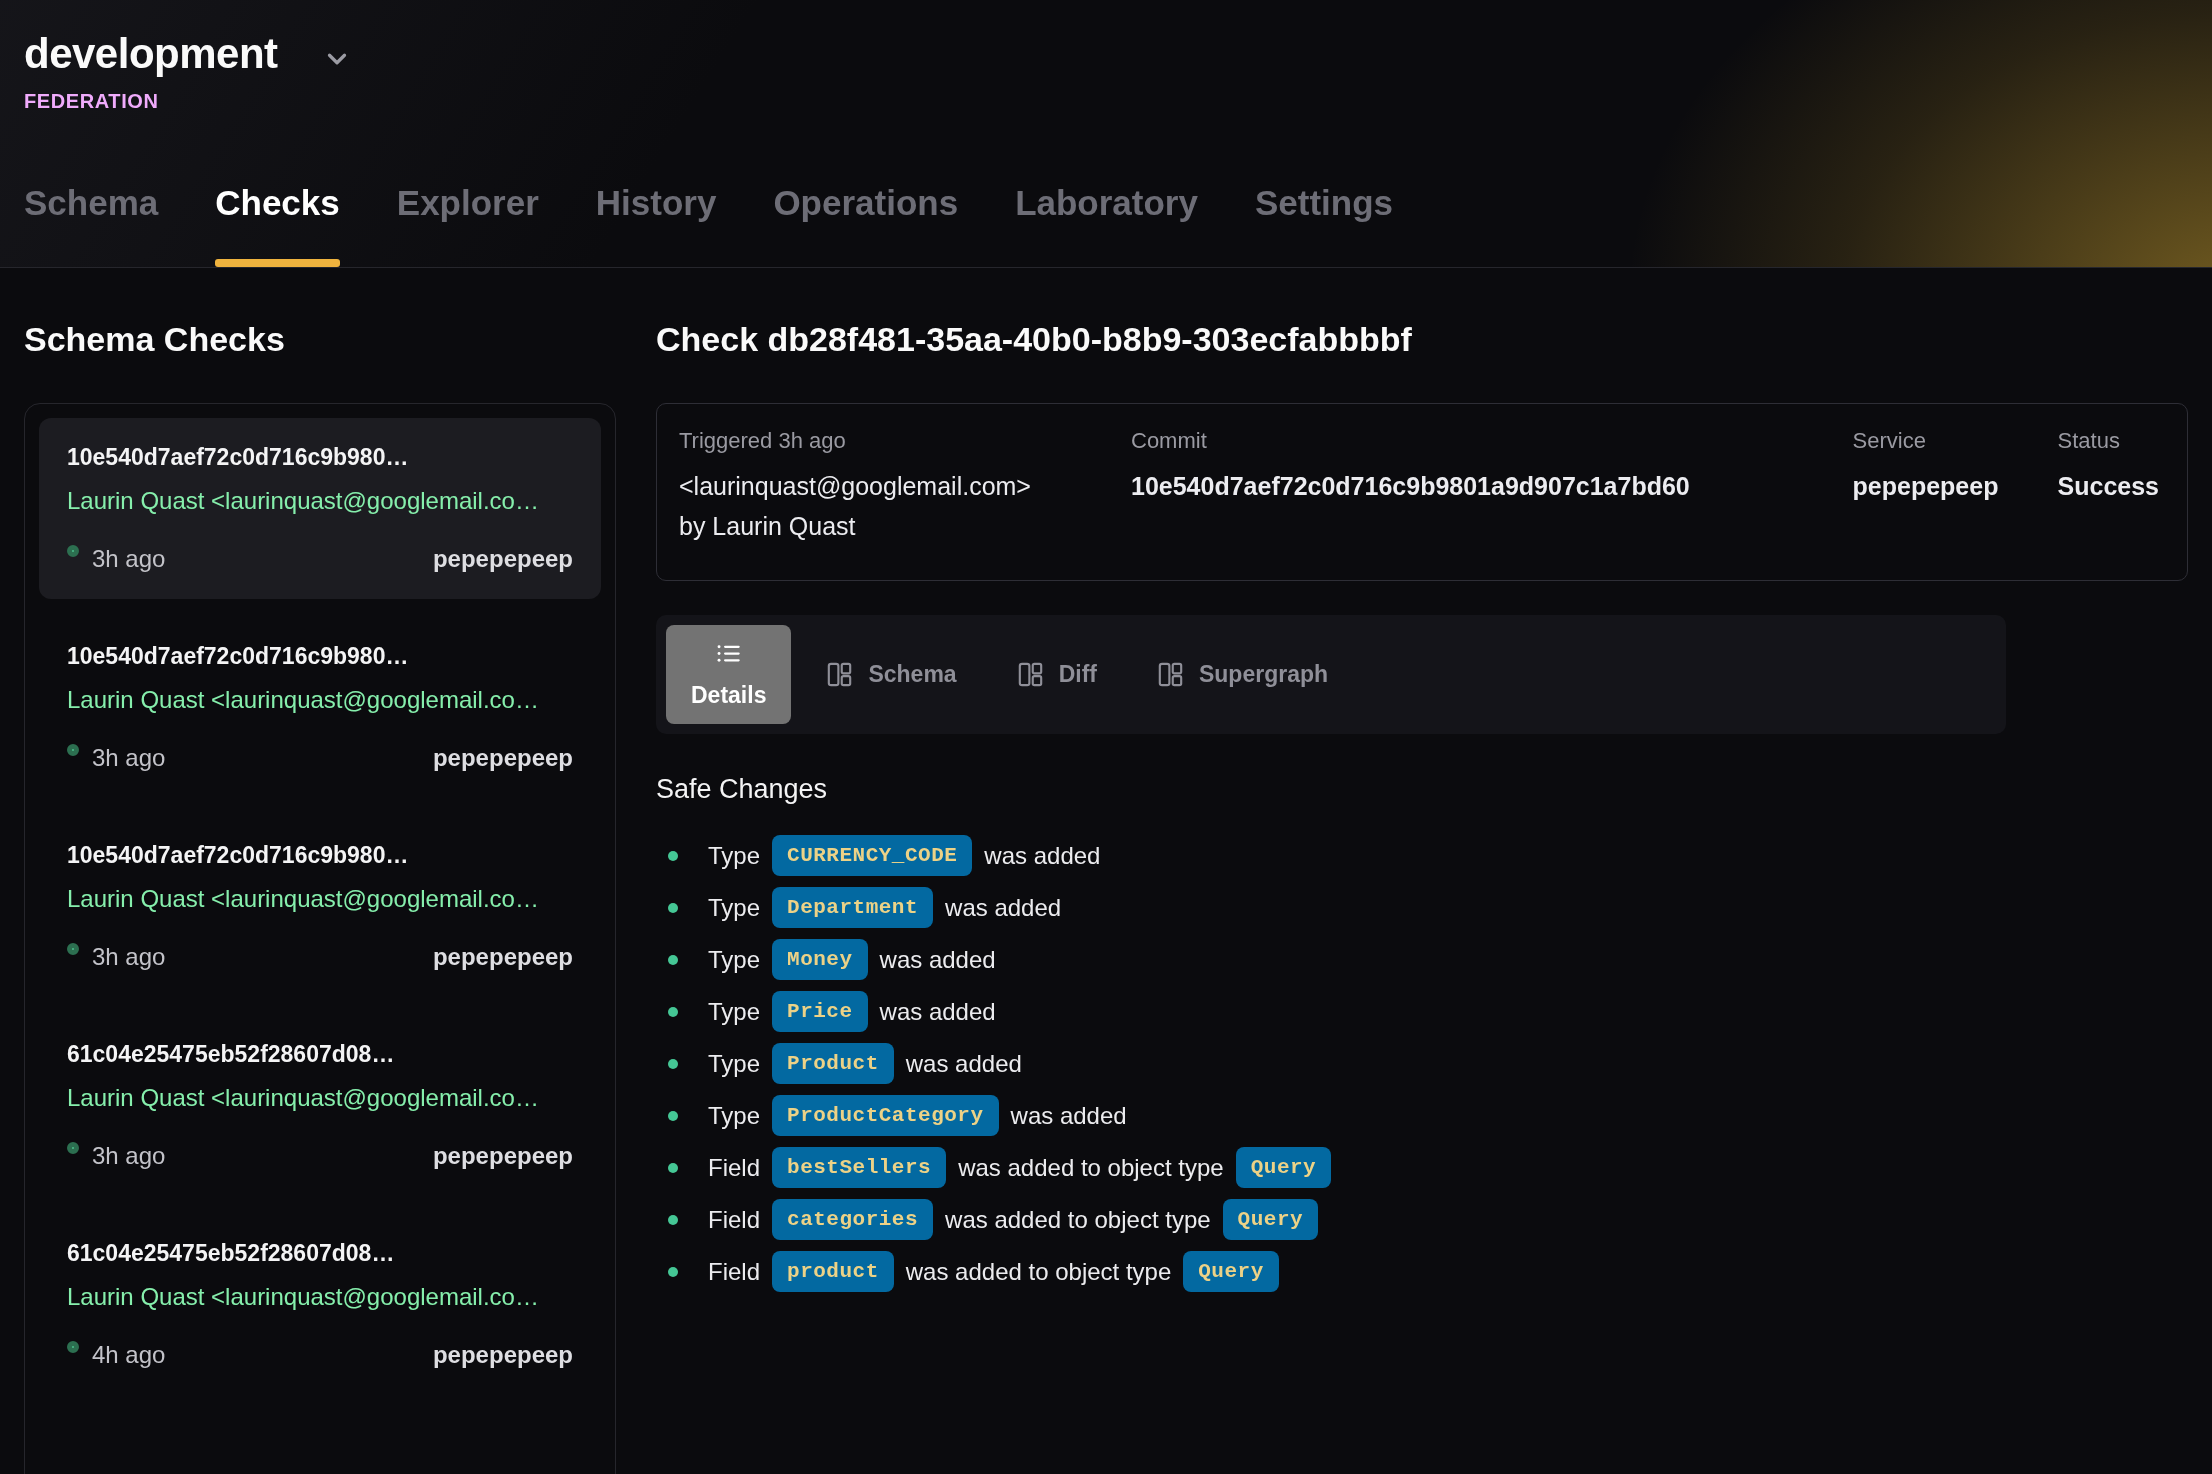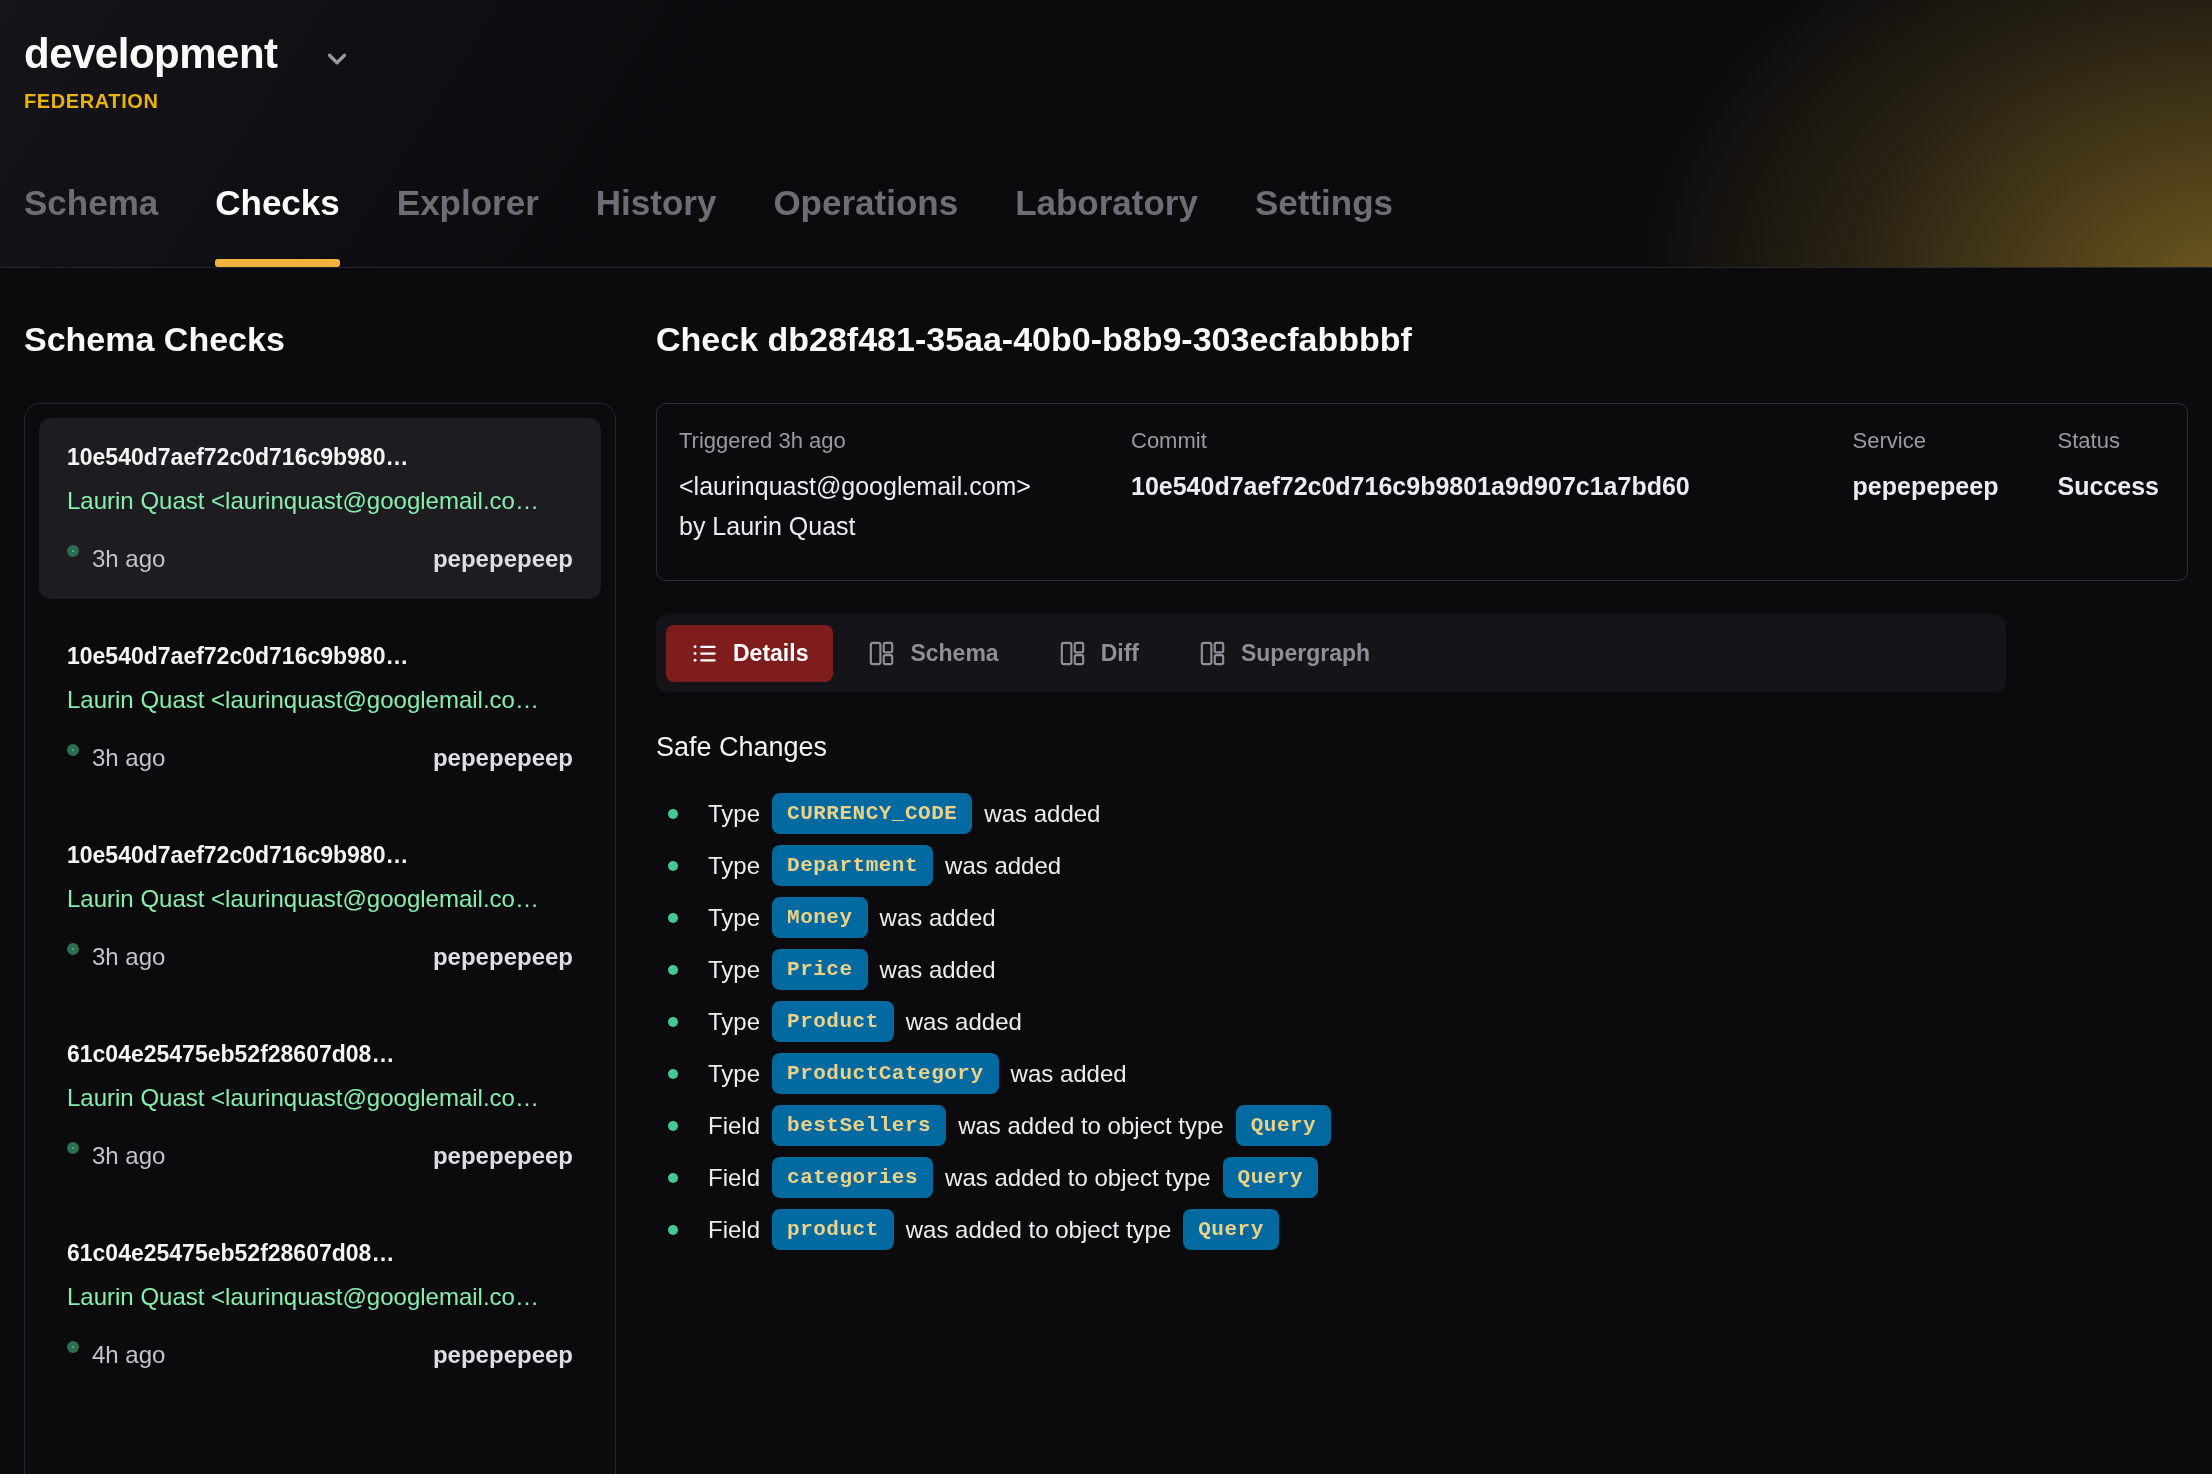--- a/index.html
+++ b/index.html
@@ -32,21 +32,21 @@
     font-weight: 700;
     color: #fafafa;
     letter-spacing: -0.5px;
   }
   .chev { display: inline-flex; margin-top: 10px; cursor: pointer; }
   .badge-federation {
     margin-top: 12px;
     font-size: 20px;
     font-weight: 700;
     letter-spacing: 0.6px;
-    color: #eab308;
+    color: #f0abfc;
     position: relative;
   }
   nav.main-nav {
     display: flex;
     gap: 57px;
     margin-top: 70px;
     position: relative;
   }
   .nav-tab {
     font-size: 35px;
@@ -151,21 +151,21 @@
     padding: 15px 25px;
     border: none;
     border-radius: 8px;
     background: transparent;
     color: #8f8f98;
     font-size: 23px;
     font-weight: 600;
     font-family: inherit;
     cursor: pointer;
   }
-  .view-tab.active { background: #7f1d1d; color: #ffffff; }
+  .view-tab.active { background: #737373; color: #ffffff; flex-direction: column; }
   .view-tab svg { width: 27px; height: 27px; display: block; }
 
   
   .changes-title {
     font-size: 27px;
     font-weight: 500;
     color: #f4f4f5;
     margin: 40px 0 30px 0;
   }
   ul.changes { list-style: none; padding-left: 12px; }

